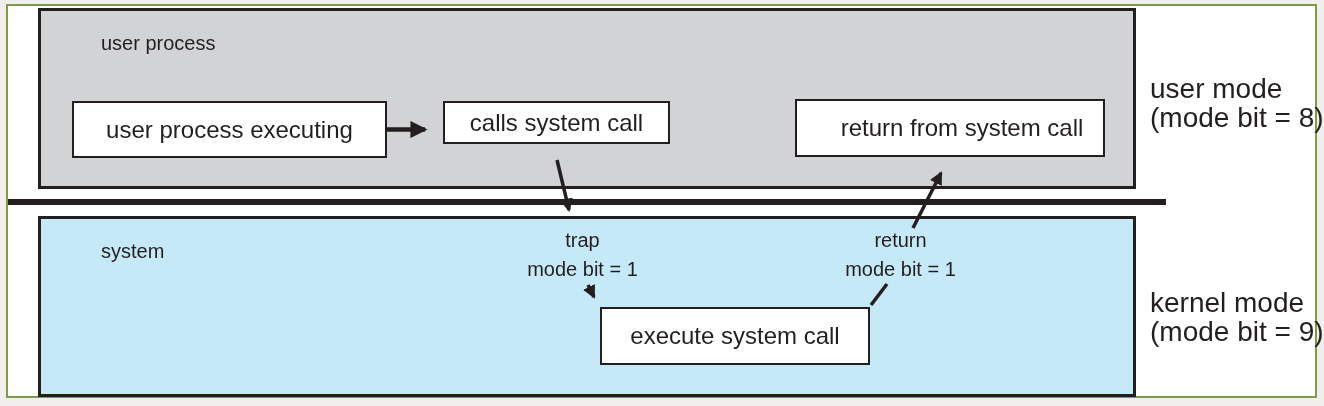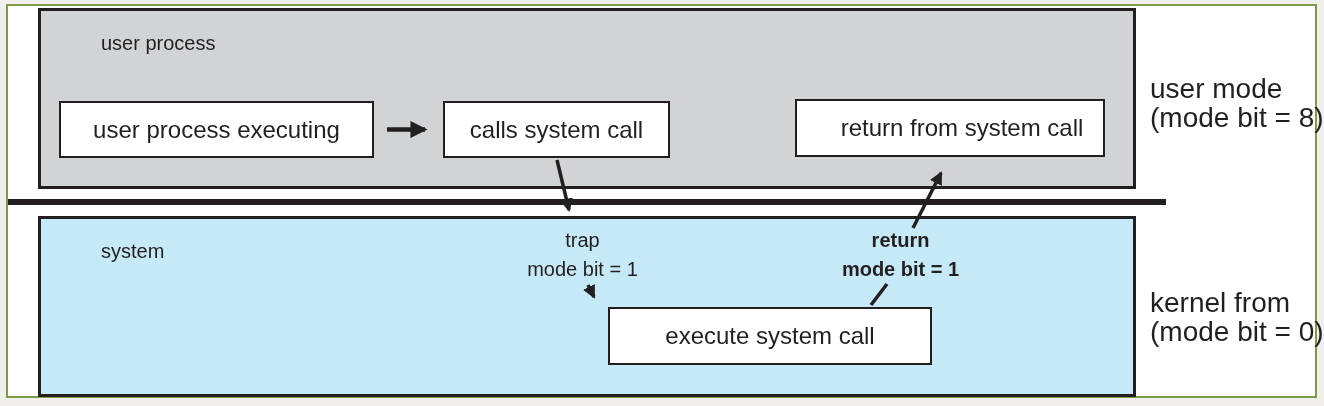--- a/index.html
+++ b/index.html
@@ -56,34 +56,34 @@
   .node {
     position: absolute;
     background: var(--node-fill);
     border: 2.5px solid var(--ink);
     display: flex;
     align-items: center;
     justify-content: center;
     font-size: 24px;
     white-space: nowrap;
   }
-  .node.n-upe  { left: 59px;  top: 101px; width: 315px; height: 57px; }
-  .node.n-csc  { left: 443px; top: 101px; width: 227px; height: 57px; }
+  .node.n-upe  { left: 72px;  top: 101px; width: 315px; height: 57px; }
+  .node.n-csc  { left: 443px; top: 101px; width: 227px; height: 43px; }
   .node.n-rfsc { left: 795px; top: 99px;  width: 310px; height: 58px; padding-left: 24px; }
-  .node.n-esc  { left: 600px; top: 307px; width: 324px; height: 58px; margin-left: 8px; }
+  .node.n-esc  { left: 600px; top: 307px; width: 270px; height: 58px; }
   .annotation {
     position: absolute;
     width: 225px;
     text-align: center;
     font-size: 20px;
     line-height: 29px;
     white-space: nowrap;
   }
   .annotation.trap   { left: 470px; top: 226px; }
-  .annotation.return { left: 788px; top: 226px; font-weight: bold; }
+  .annotation.return { left: 788px; top: 226px; }
   .side-label {
     position: absolute;
     left: 1150px;
     font-size: 28px;
     line-height: 29px;
     white-space: nowrap;
   }
   .side-label.user-mode   { top: 74px; }
   .side-label.kernel-mode { top: 288px; }
   svg.arrows {
@@ -122,22 +122,22 @@
   <div class="annotation return">
     <div>return</div>
     <div>mode bit = 1</div>
   </div>
 
   <div class="side-label user-mode">
     <div>user mode</div>
     <div>(mode bit = 8)</div>
   </div>
   <div class="side-label kernel-mode">
-    <div>kernel from</div>
-    <div>(mode bit = 0)</div>
+    <div>kernel mode</div>
+    <div>(mode bit = 9)</div>
   </div>
 
   <svg class="arrows" viewBox="0 0 1324 406" xmlns="http://www.w3.org/2000/svg">
     <defs>
       <marker id="ah" viewBox="0 0 10 10" refX="8.5" refY="5" markerWidth="3.8" markerHeight="3.8" orient="auto-start-reverse">
         <path d="M0,0 L10,5 L0,10 z" fill="#231f20"></path>
       </marker>
     </defs>
 
     <line x1="387" y1="129.5" x2="425" y2="129.5" stroke="#231f20" stroke-width="4.5" marker-end="url(#ah)"></line>

